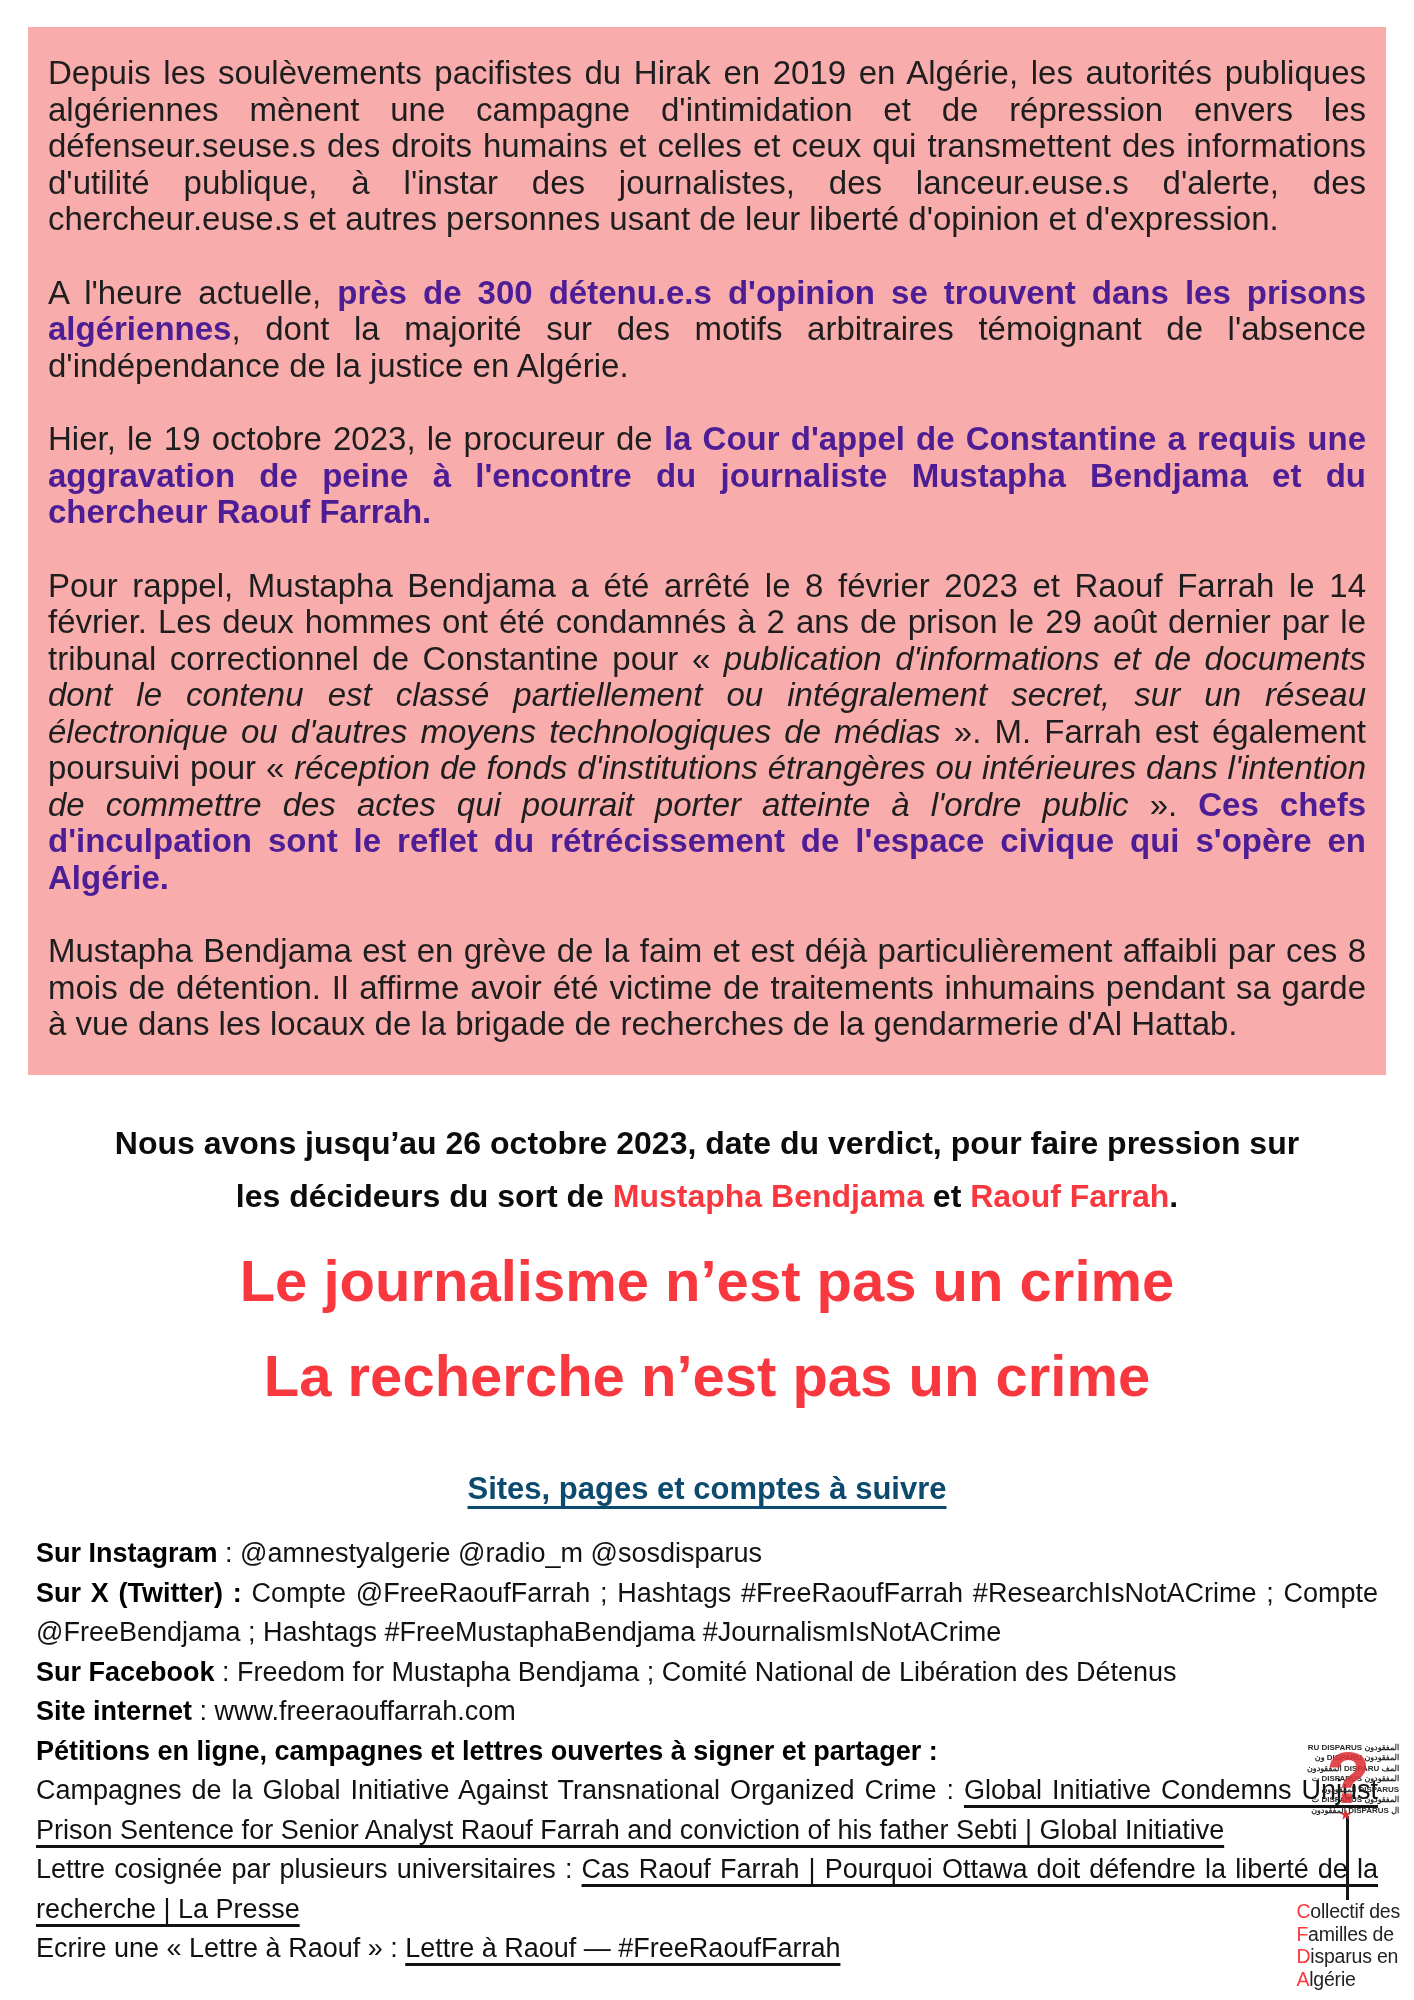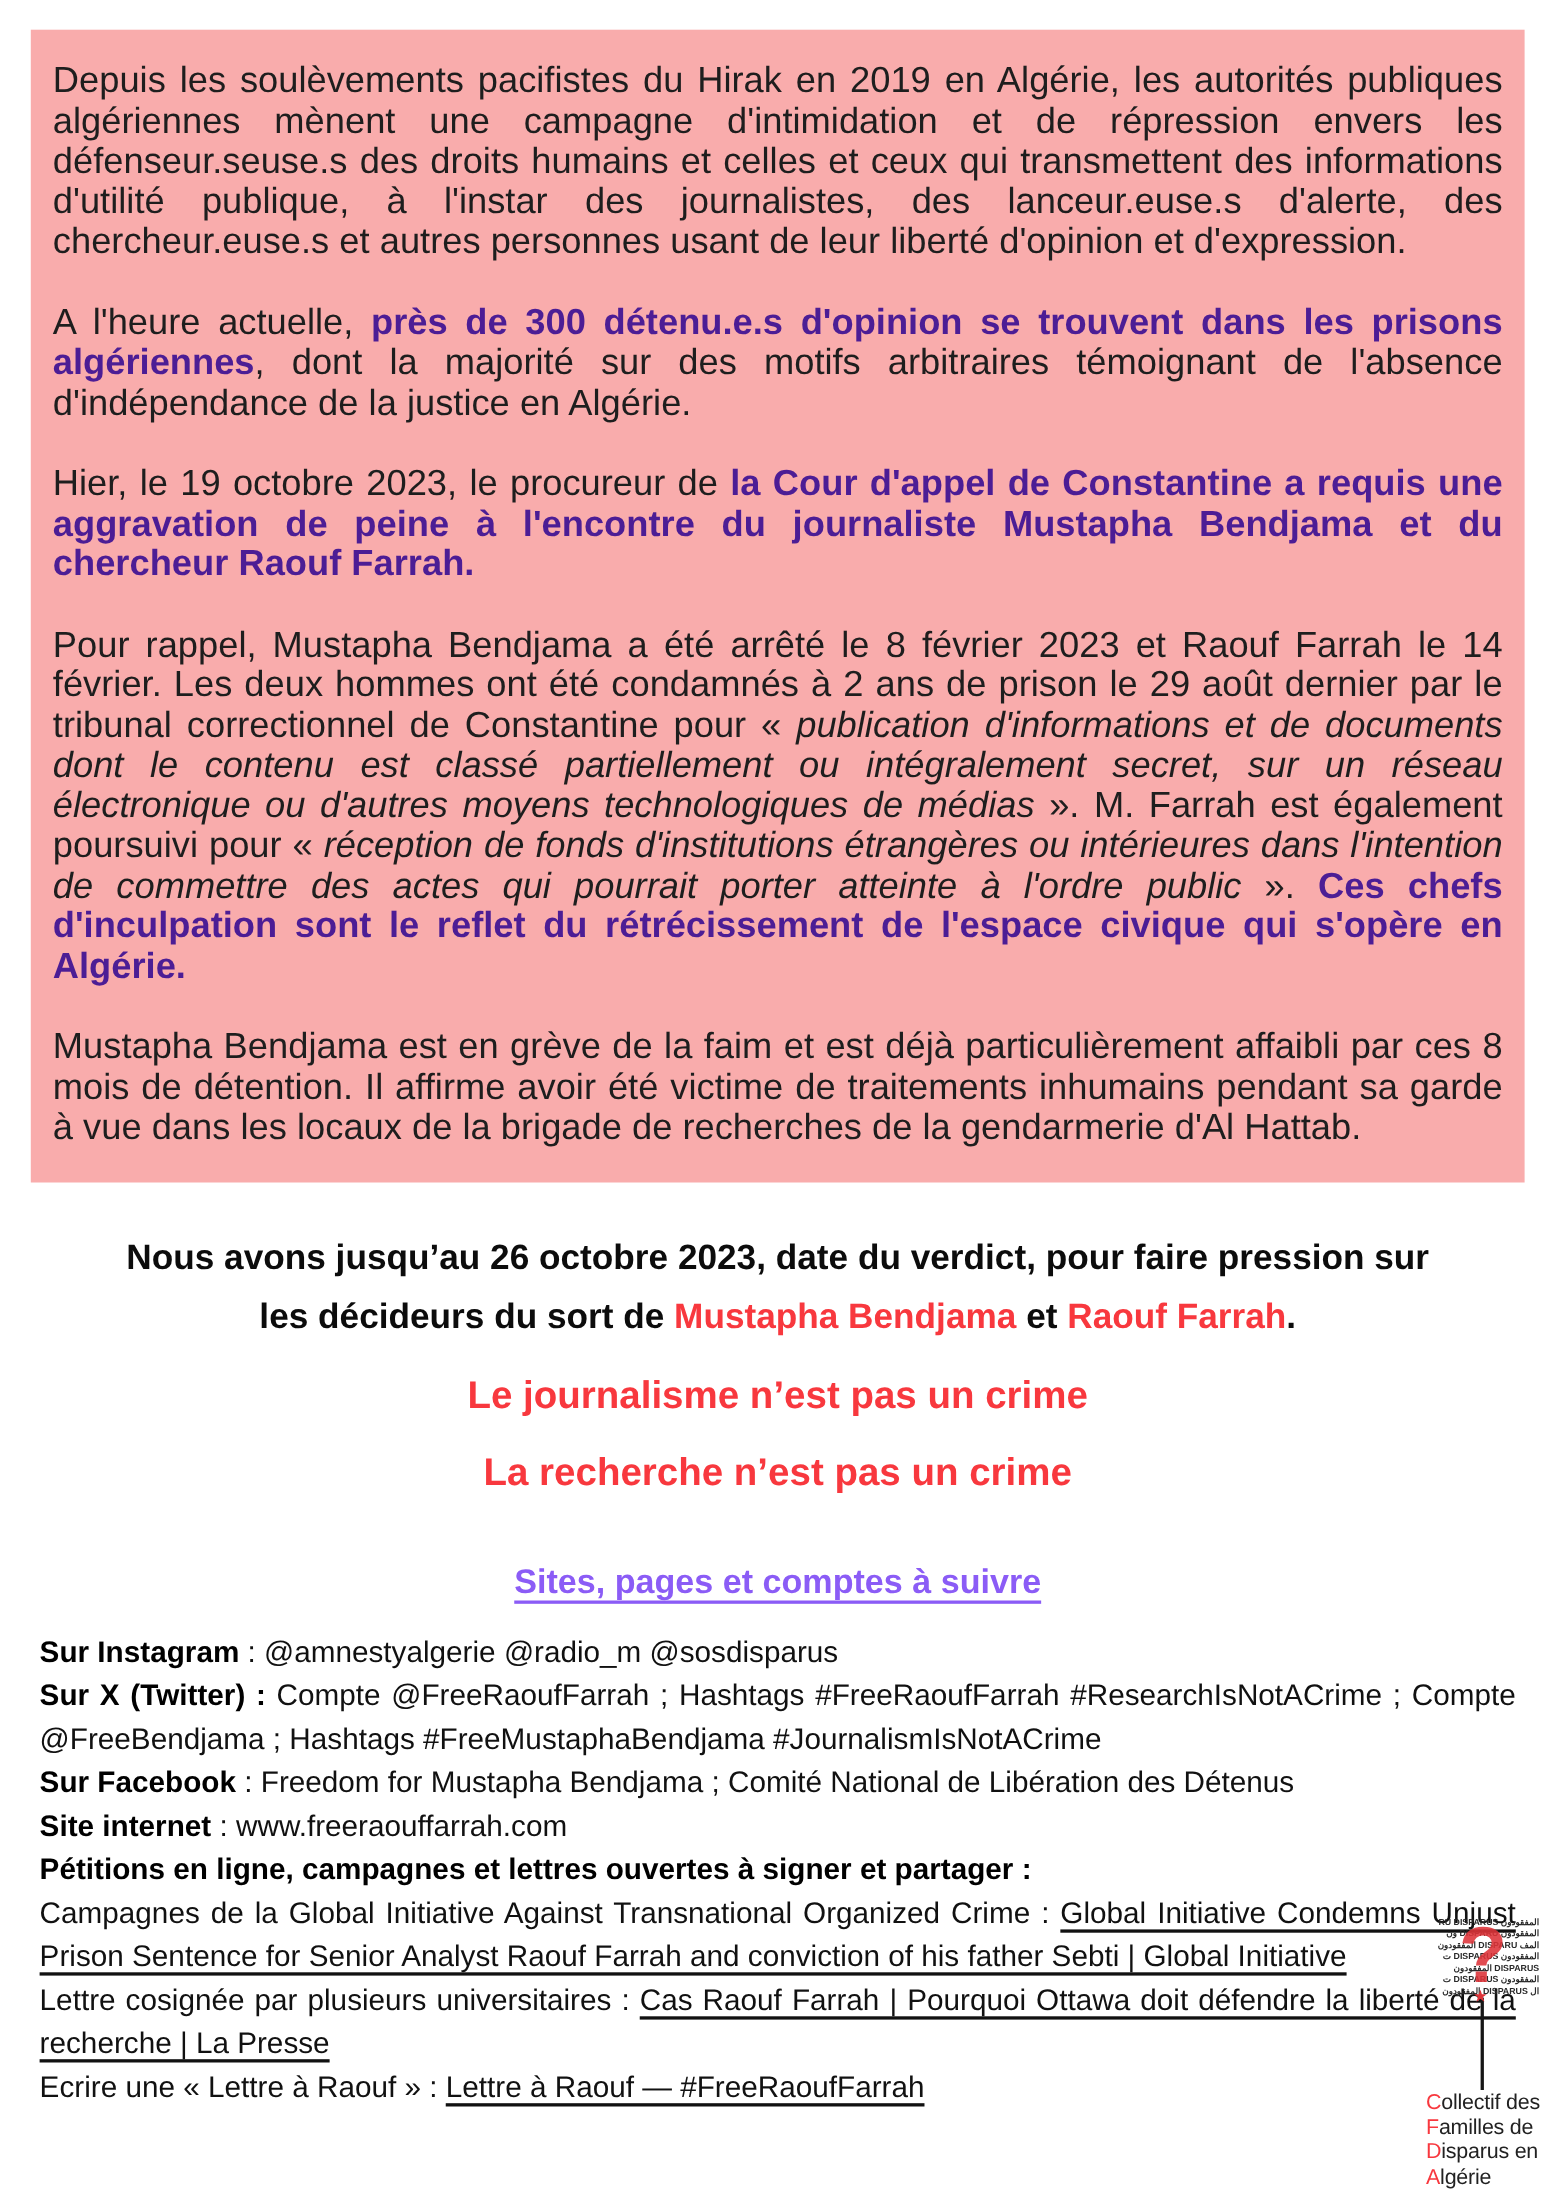--- a/index.html
+++ b/index.html
@@ -16,24 +16,24 @@
   
   .pink{margin:27px 28px 0;background:var(--pink);padding:28px 20px 32px;}
   .pink p{font-size:33px;line-height:36.5px;text-align:justify;color:#1e1e1e;}
   .pink p + p{margin-top:37px;}
   .pink b{color:#4c1d95;}
   .pink i{font-style:italic;}
   
   .deadline{margin:42px 36px 0;text-align:center;font-weight:700;font-size:32px;line-height:53px;color:#0c0c0c;}
   .red{color:var(--red);}
   
-  .slogan{margin-top:26px;text-align:center;font-weight:700;font-size:35px;line-height:1.12;color:var(--red);}
+  .slogan{margin-top:26px;text-align:center;font-weight:700;font-size:58px;line-height:1.12;color:var(--red);}
   .slogan + .slogan{margin-top:31px;}
   
-  .follow-title{margin-top:62px;text-align:center;font-size:31px;font-weight:700;color:#8b5cf6;}
+  .follow-title{margin-top:62px;text-align:center;font-size:31px;font-weight:700;color:#0c4a6e;}
   .follow-title .u{text-decoration:underline;text-decoration-thickness:3px;text-underline-offset:7px;}
   .list{margin:27px 36px 0;}
   .list p{font-size:27px;line-height:39.5px;text-align:justify;color:#111;}
   .lbl{font-weight:700;color:#000;}
   .link{color:inherit;text-decoration:underline;text-decoration-thickness:2.5px;text-underline-offset:6px;cursor:pointer;}
   
   .logo{position:absolute;right:14px;bottom:10px;display:flex;align-items:center;flex-direction:column;}
   .logo-arabic{position:relative;width:102px;text-align:right;font-size:8px;line-height:10.5px;color:#2a2a2a;font-weight:700;}
   .qmark{position:absolute;left:50%;top:50%;transform:translate(-50%,-55%);font-size:72px;font-weight:700;color:#de3338;opacity:.88;}
   .qstar{position:absolute;left:42%;bottom:-4px;font-size:13px;color:#de3338;}

